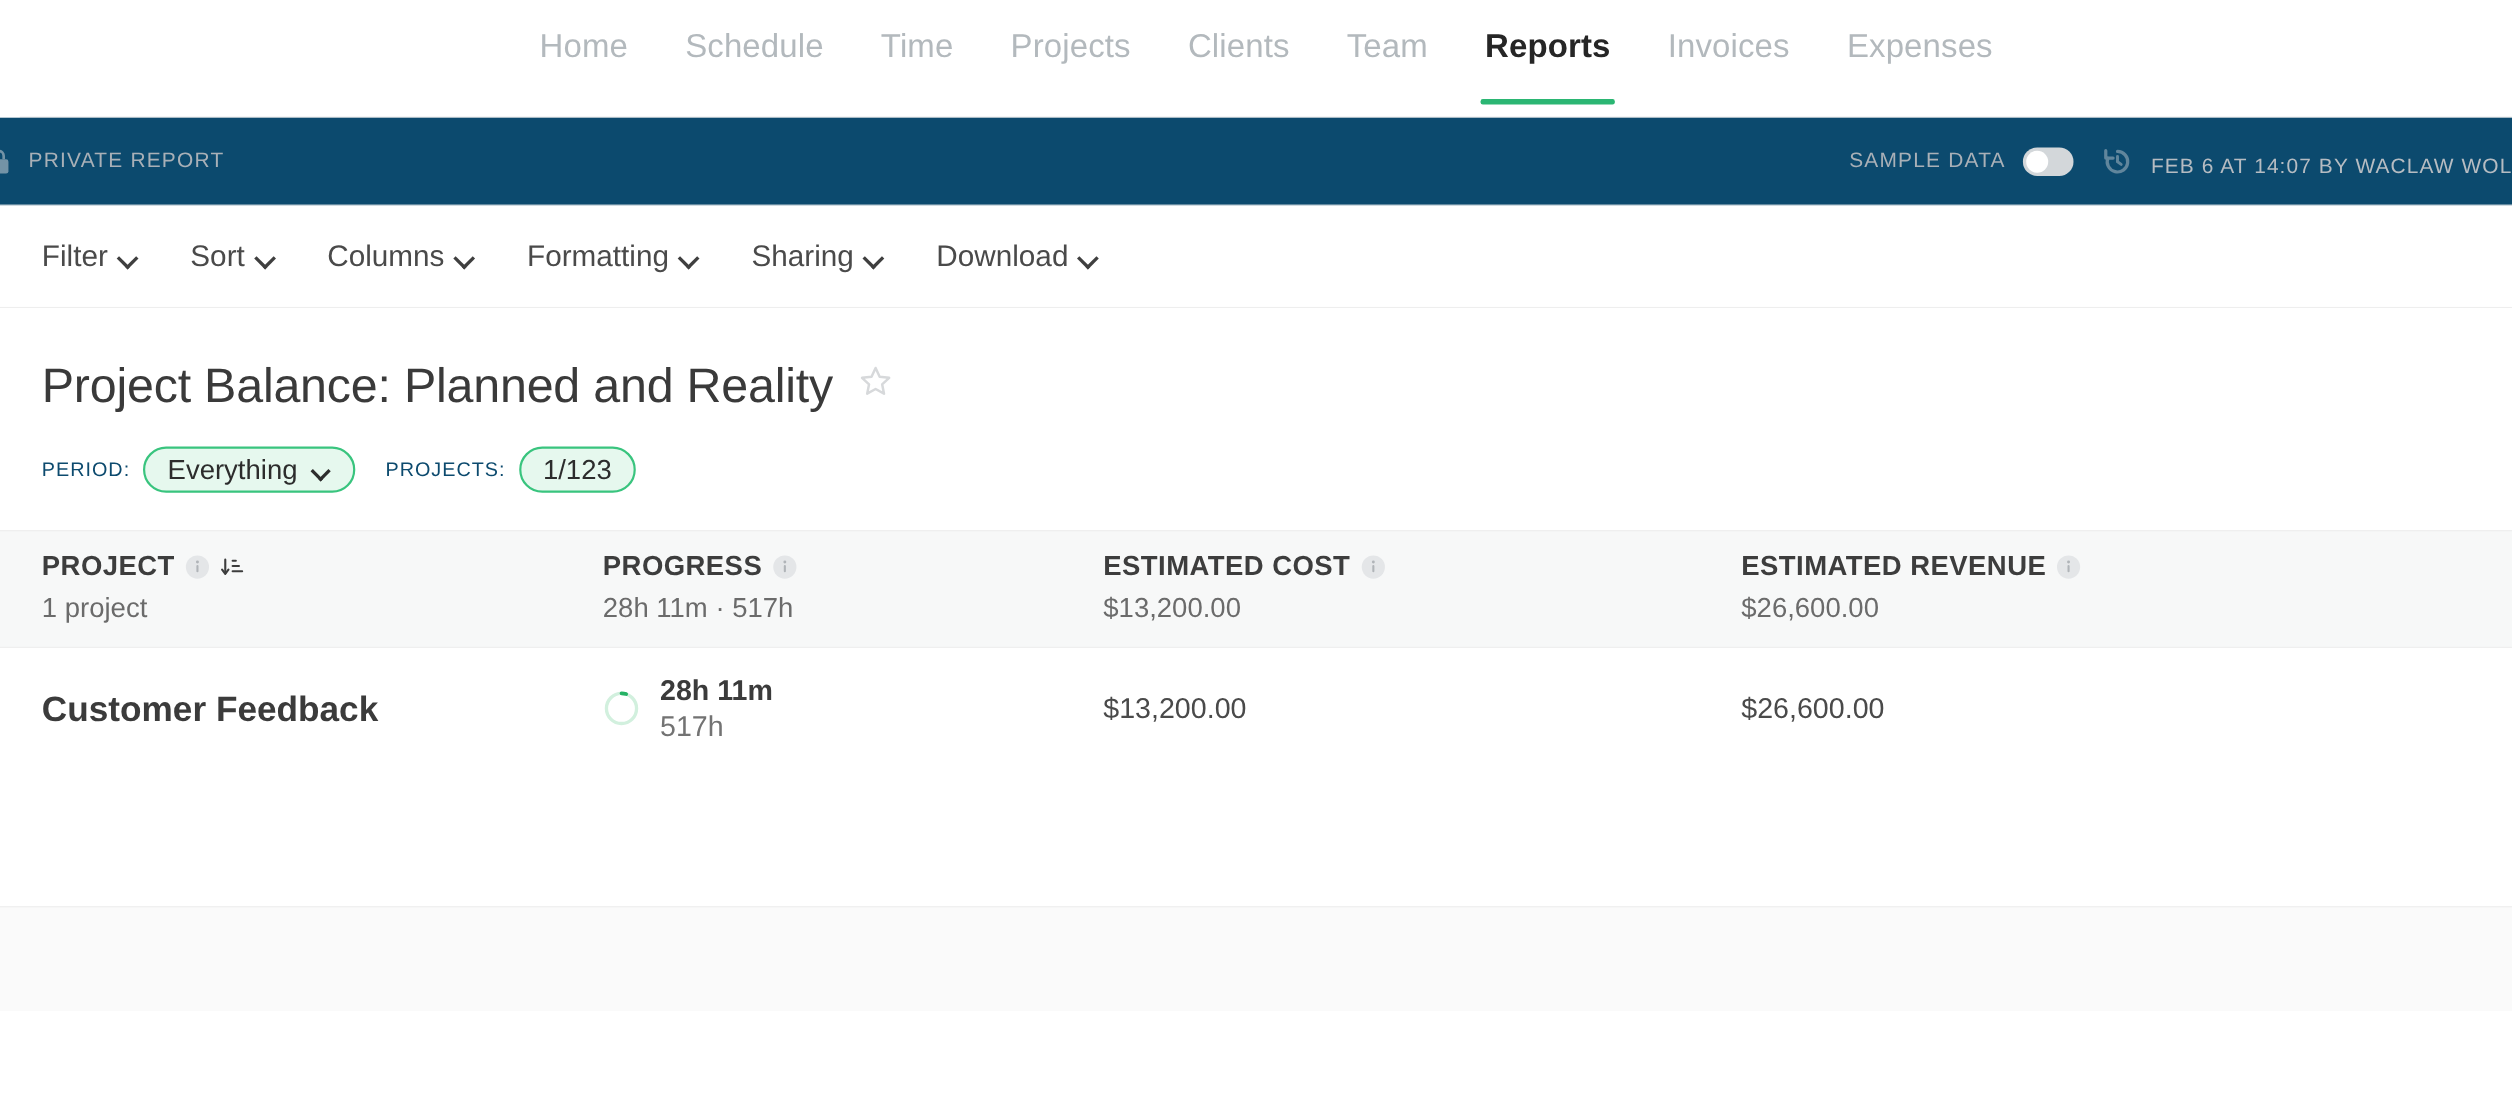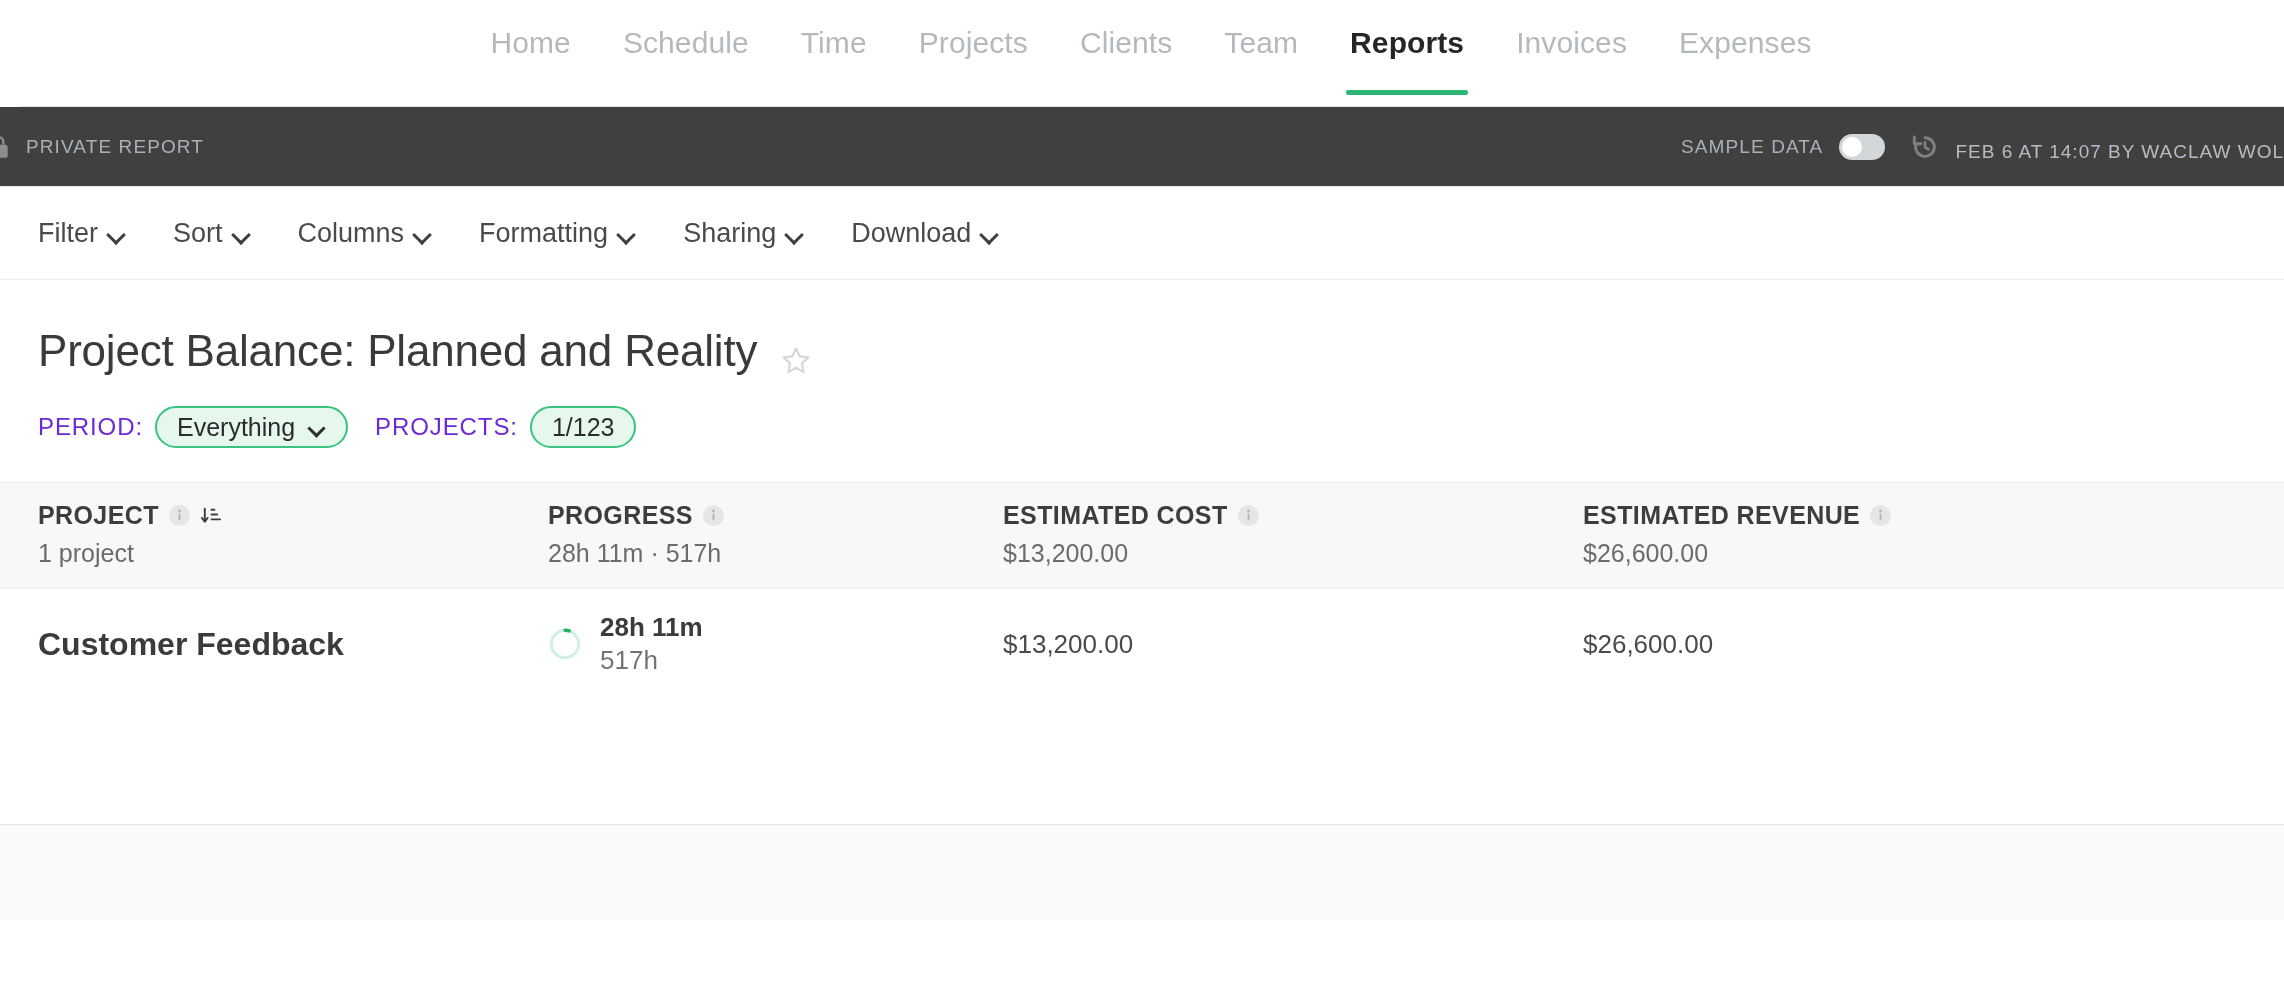--- a/index.html
+++ b/index.html
@@ -66,21 +66,21 @@
     bottom: 12px;
     height: 5px;
     background: #2bb673;
     border-radius: 2px;
   }
 
   
   .metabar {
     position: relative;
     height: 80px;
-    background: #404040;
+    background: #0c4a6e;
     border-bottom: 1px solid #e9eaeb;
     display: flex;
     align-items: center;
   }
   .meta-left {
     display: flex;
     align-items: center;
     gap: 14px;
     padding-left: 0px;
   }
@@ -197,21 +197,21 @@
     border-bottom: 3.5px solid #3f3f3f;
     transform: rotate(45deg);
   }
   .chev.green::before {
     border-color: #2d2d2d;
   }
 
   
   .title-row {
     display: flex;
-    align-items: flex-end;
+    align-items: flex-start;
     gap: 22px;
     padding: 44px 38px 0 38px;
   }
   .page-title {
     font-size: 44px;
     line-height: 54px;
     font-weight: 400;
     color: #3a3a3a;
     letter-spacing: -0.2px;
     white-space: nowrap;
@@ -225,23 +225,23 @@
   }
 
   
   .filters {
     display: flex;
     align-items: center;
     gap: 12px;
     padding: 28px 38px 0 38px;
   }
   .filter-label {
-    font-size: 24px;
+    font-size: 18px;
     letter-spacing: 0.9px;
-    color: #6d28d9;
+    color: #0c4a6e;
     white-space: nowrap;
   }
   .filter-label.gap { margin-left: 15px; }
   .pill {
     display: inline-flex;
     align-items: center;
     gap: 14px;
     height: 42px;
     padding: 0 20px;
     border: 2px solid #39c47e;

